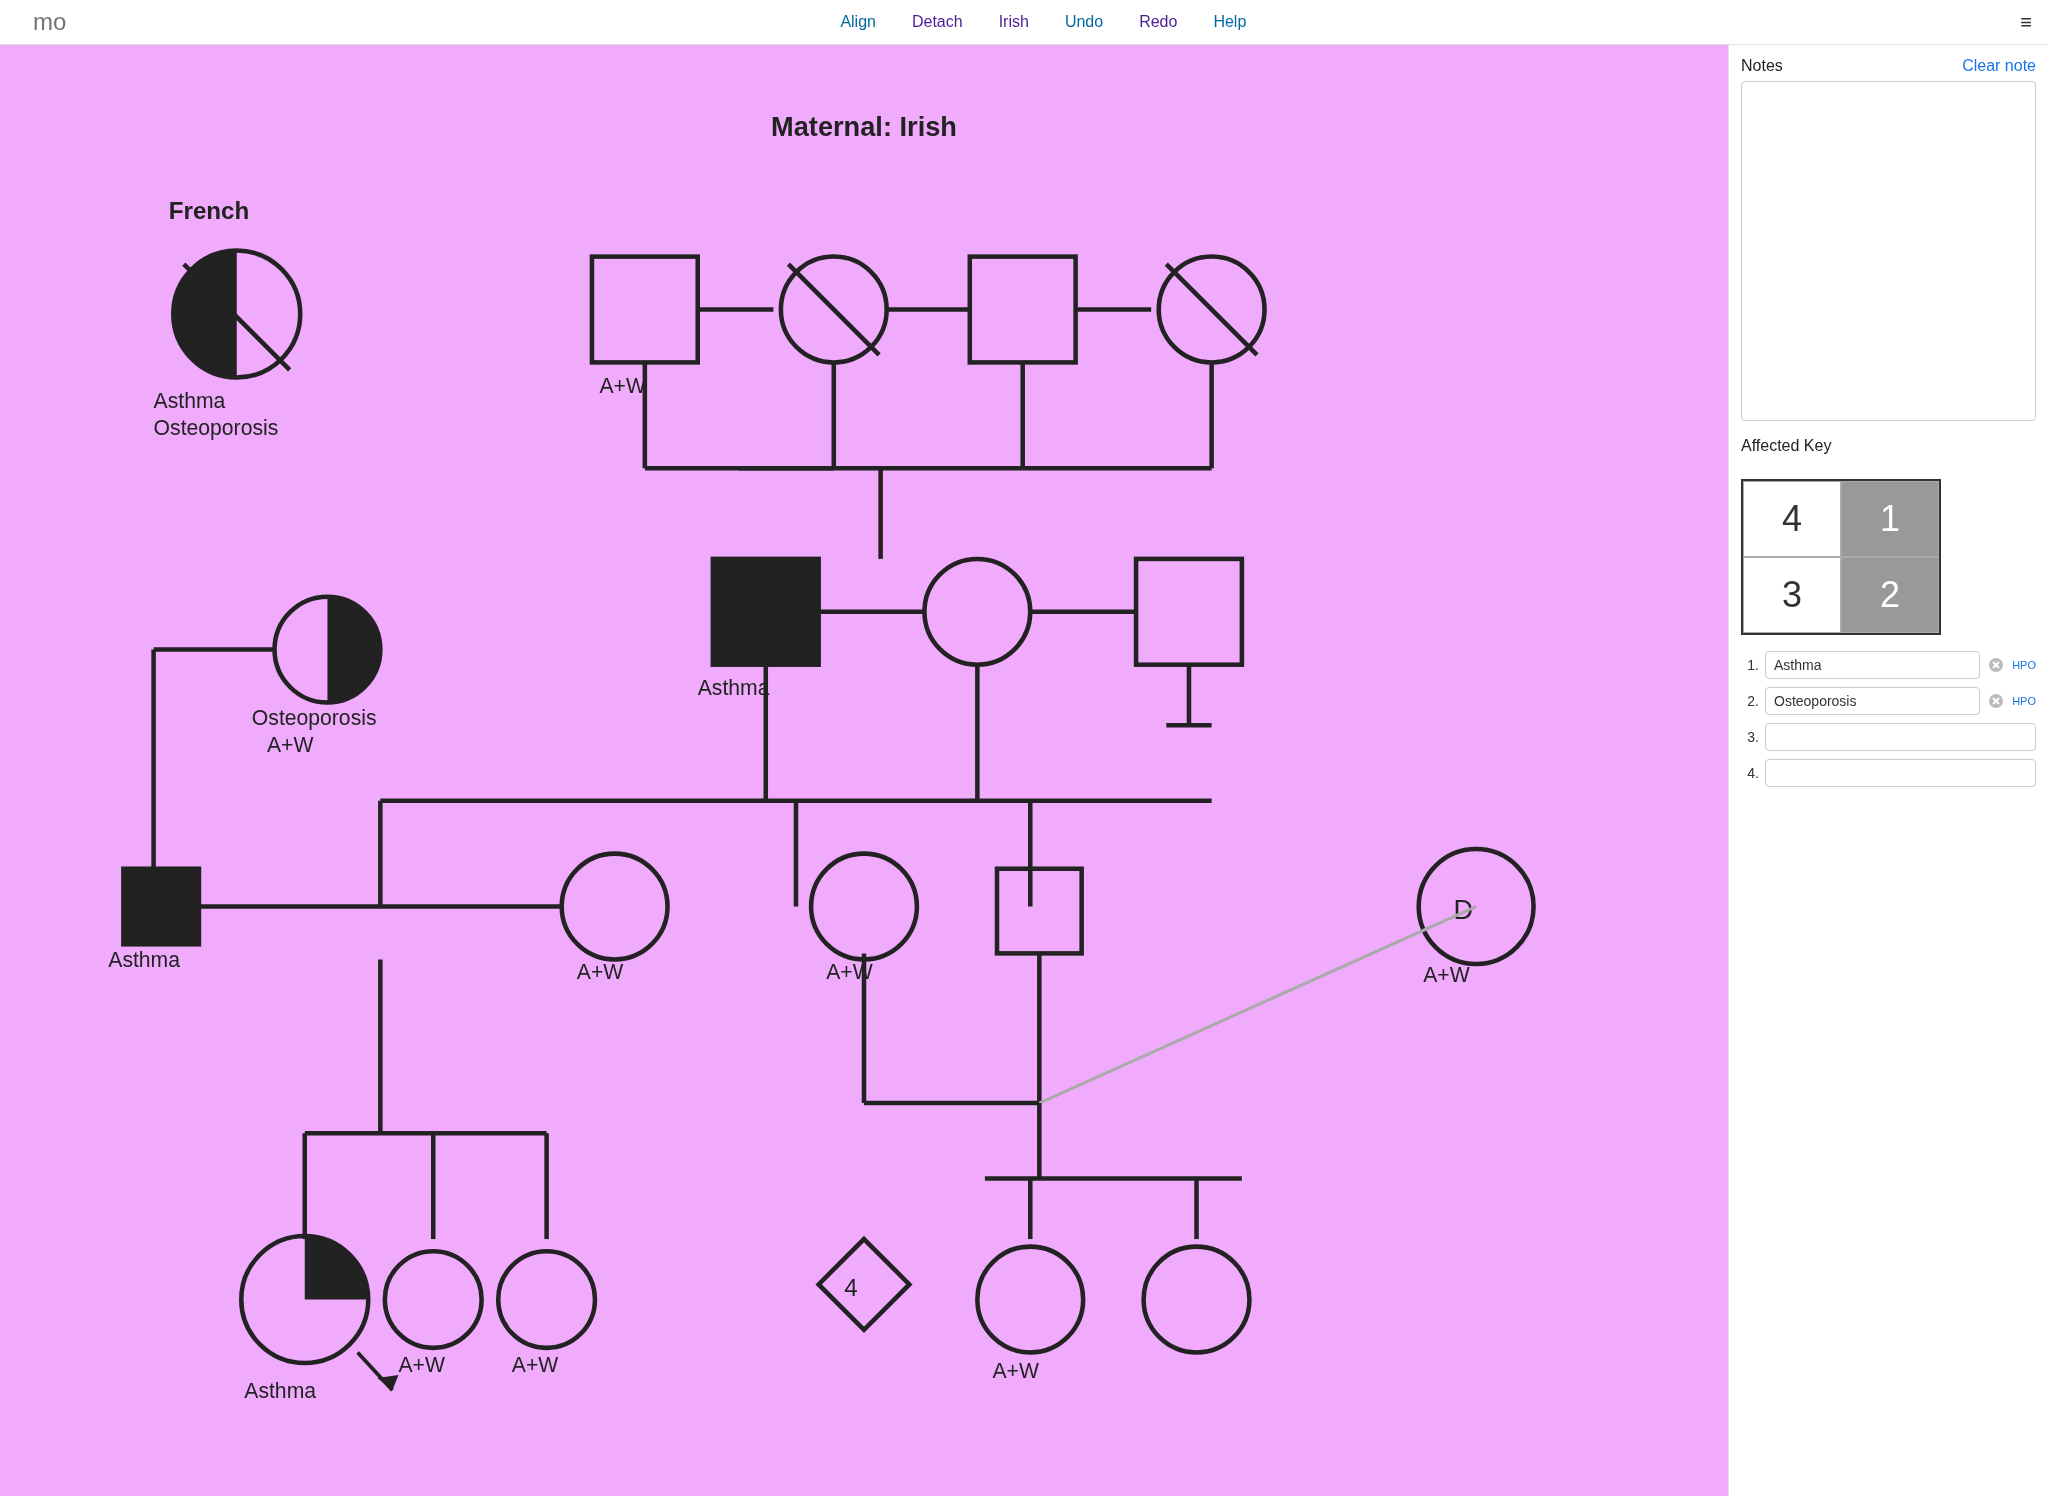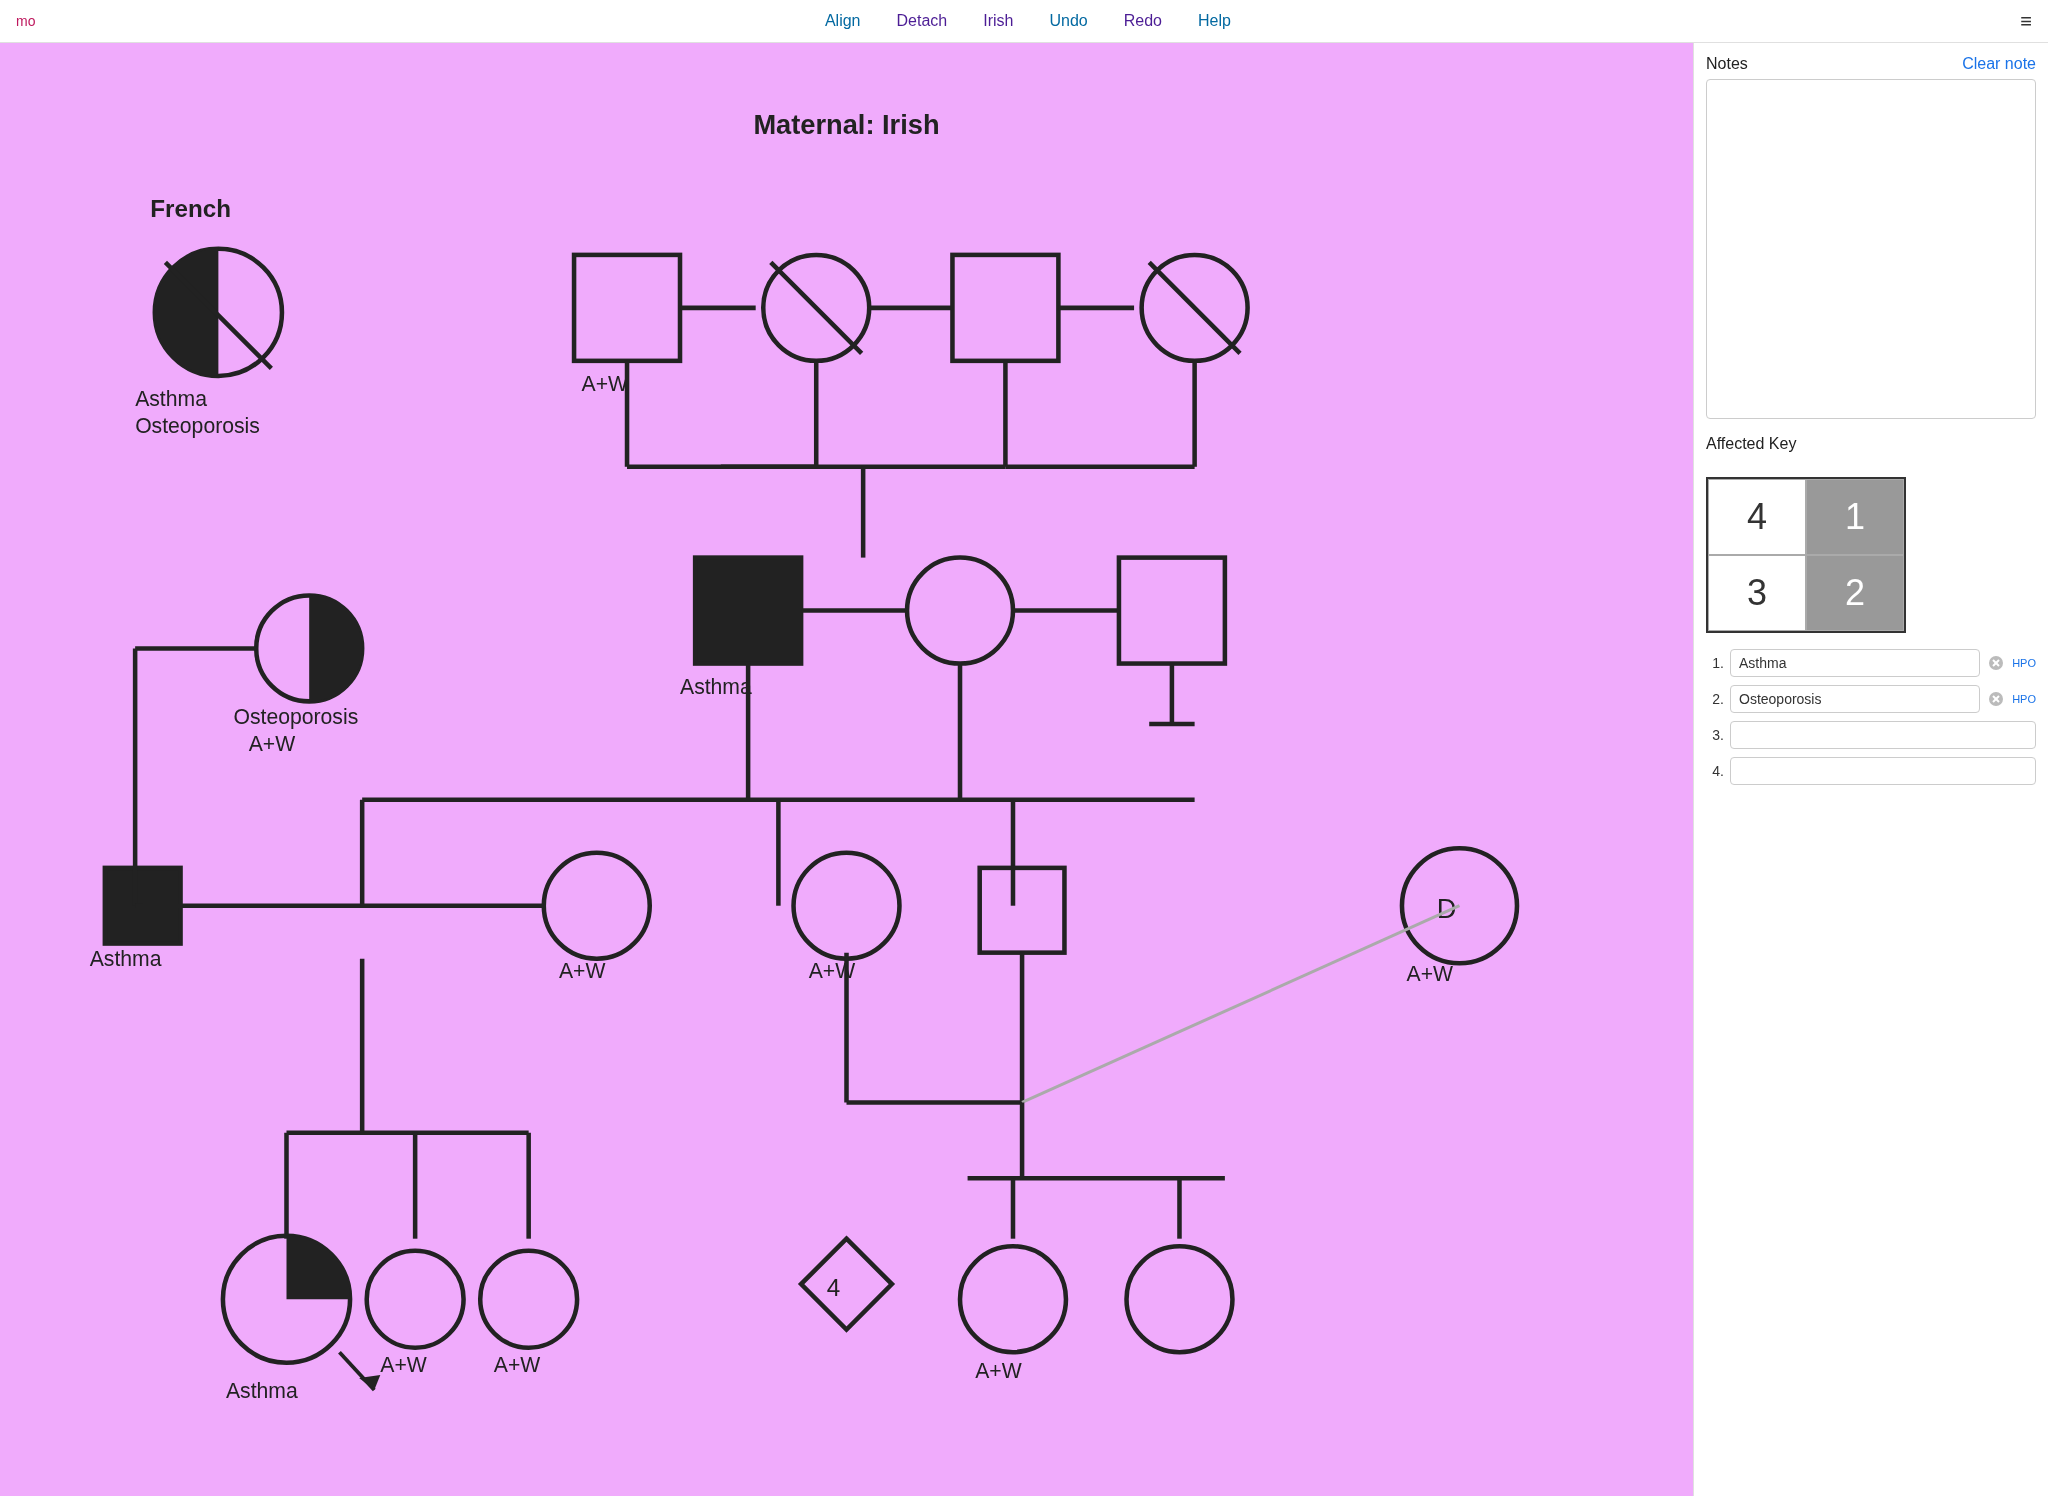--- a/index.html
+++ b/index.html
@@ -15,23 +15,24 @@
       display: flex;
       align-items: center;
       padding: 8px 16px;
       border-bottom: 1px solid #e0e0e0;
       gap: 24px;
       background: #fff;
       z-index: 10;
       flex-shrink: 0;
     }
     .top-bar-left {
-      font-size: 14px;
+      font-size: 24px;
       font-weight: 500;
-      color: #be185d;
+      color: #737373;
+      margin-left: 17px;
     }
     .top-bar-actions {
       display: flex;
       align-items: center;
       gap: 20px;
       flex: 1;
       justify-content: center;
     }
     .top-bar-action {
       font-size: 16px;
@@ -61,21 +62,21 @@
       flex: 1;
       position: relative;
       overflow: hidden;
       background: #f0abfc;
     }
     .pedigree-svg {
       width: 100%;
       height: 100%;
     }
     .right-panel {
-      width: 355px;
+      width: 320px;
       border-left: 1px solid #e0e0e0;
       display: flex;
       flex-direction: column;
       padding: 12px;
       gap: 16px;
       overflow-y: auto;
       flex-shrink: 0;
     }
     .notes-section {
       display: flex;

